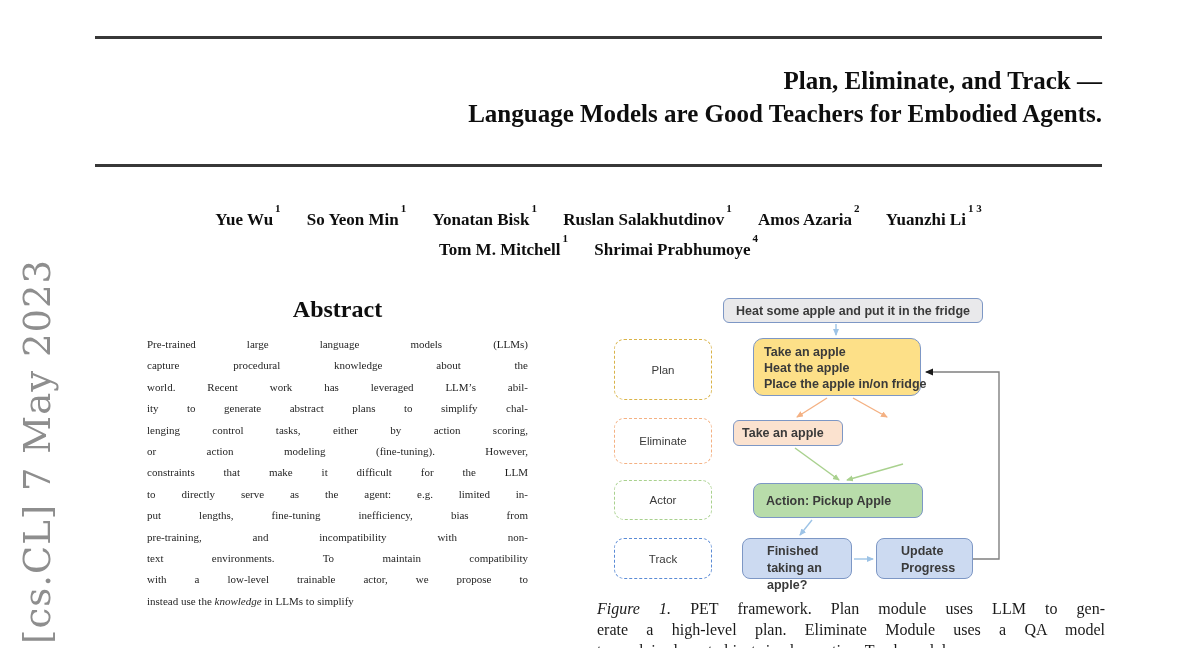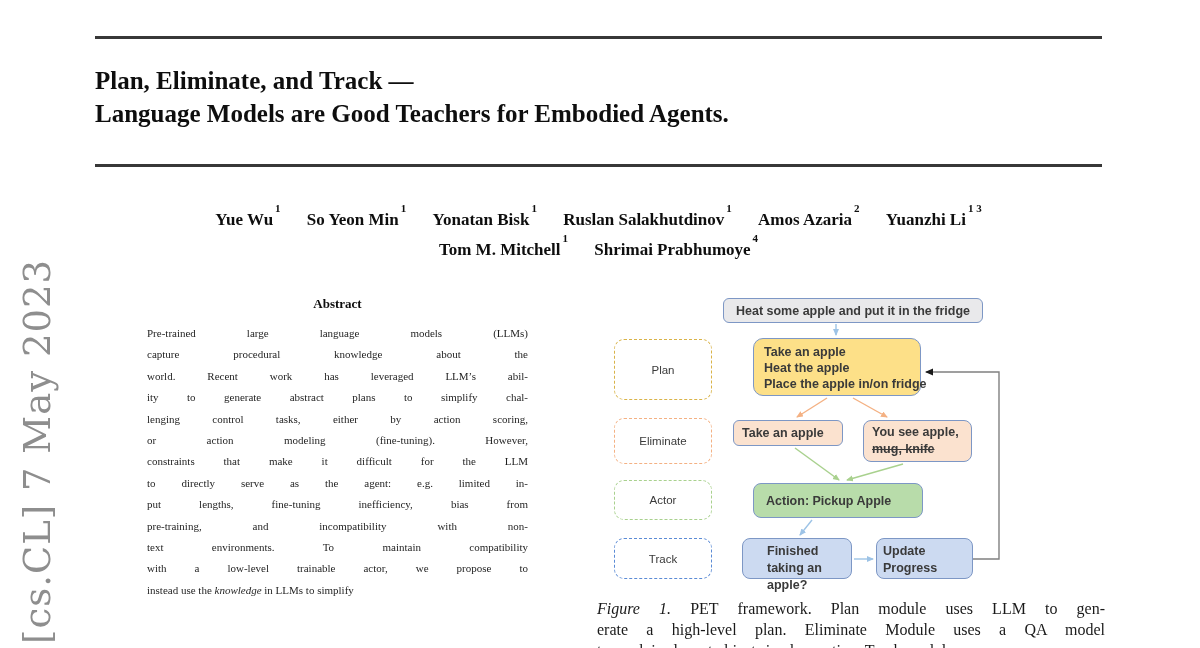--- a/index.html
+++ b/index.html
@@ -10,32 +10,32 @@
   .stamp{position:absolute;left:16px;top:644px;transform:rotate(-90deg);transform-origin:0 0;
          white-space:nowrap;font-family:"DejaVu Serif",serif;font-size:37px;color:#8e8e8e;
          letter-spacing:1px;}
 
   
   .rule{position:absolute;left:95px;width:1007px;height:3px;background:#383838;}
   .rule-top{top:36px;}
   .rule-mid{top:164px;}
 
   
-  .title{position:absolute;left:95px;top:64px;width:1007px;text-align:left;
+  .title{position:absolute;left:95px;top:64px;width:1007px;text-align:right;
          font-weight:bold;font-size:25px;line-height:33px;color:#0e0e0e;}
 
   
   .authors{position:absolute;left:95px;top:202px;width:1007px;text-align:center;
            font-weight:bold;font-size:17px;line-height:25px;color:#0e0e0e;}
   .author{display:inline-block;margin:0 11px;white-space:nowrap;}
   .author sup{font-size:11px;position:relative;top:-6px;margin-left:2px;font-weight:bold;}
 
   
   .abstract{position:absolute;left:147px;top:296px;width:381px;}
-  .abstract-heading{text-align:center;font-weight:bold;font-size:13px;margin:0 0 11px 0;color:#0e0e0e;}
+  .abstract-heading{text-align:center;font-weight:bold;font-size:24px;margin:0 0 11px 0;color:#0e0e0e;}
   .abs-line{font-size:11px;line-height:21.4px;white-space:nowrap;
             text-align:justify;text-align-last:justify;color:#1f1f1f;}
   .abs-line.last{text-align-last:left;}
   .it{font-style:italic;}
 
   
   .figure{position:absolute;left:605px;top:292px;width:400px;height:300px;
           font-family:"Liberation Sans",sans-serif;}
   .fbox{position:absolute;box-sizing:border-box;border:1.4px solid #7d97c5;border-radius:8px;
         font-size:12.5px;font-weight:600;color:#3a3a3a;line-height:16px;}
@@ -48,21 +48,21 @@
              padding:4px 0 0 8px;}
   .elim-right{left:258px;top:128px;width:109px;height:42px;background:#fbe2cf;border-radius:8px;
               padding:3px 0 0 8px;line-height:17px;}
   .elim-right span{display:block;white-space:nowrap;}
   .strike{text-decoration:line-through;}
   .actor-box{left:148px;top:191px;width:170px;height:35px;background:#b8dcaa;border-radius:8px;
              display:flex;align-items:center;padding-left:12px;}
   .track-left{left:137px;top:246px;width:110px;height:41px;background:#ccdaf1;border-radius:8px;
               padding:4px 24px;line-height:17px;}
   .track-right{left:271px;top:246px;width:97px;height:41px;background:#ccdaf1;border-radius:8px;
-               padding:4px 6px;line-height:17px;}
+               padding:4px 24px;line-height:17px;}
   .mlabel{position:absolute;left:9px;width:98px;border-radius:10px;background:#fff;
           display:flex;align-items:center;justify-content:center;
           font-size:11.5px;font-weight:400;color:#3a3a3a;box-sizing:border-box;}
   .m-plan{top:47px;height:61px;border:1.6px dashed #d9b348;}
   .m-elim{top:126px;height:46px;border:1.6px dashed #f4b183;}
   .m-actor{top:188px;height:40px;border:1.6px dashed #a9d18e;}
   .m-track{top:246px;height:41px;border:1.6px dashed #5b8bd5;}
   .arrows{position:absolute;left:0;top:0;pointer-events:none;}
 
   
@@ -128,24 +128,20 @@
     <div class="fbox goal">Heat some apple and put it in the fridge</div>
 
     <div class="fbox plan-box">
       <div>Take an apple</div>
       <div>Heat the apple</div>
       <div>Place the apple in/on fridge</div>
     </div>
 
     <div class="fbox elim-left">Take an apple</div>
 
-    <div class="fbox elim-right">
-      <span>You see apple,</span>
-      <span class="strike">mug, knife</span>
-    </div>
 
     <div class="fbox actor-box">Action: Pickup Apple</div>
 
     <div class="fbox track-left">Finished taking an apple?</div>
     <div class="fbox track-right">Update Progress</div>
 
     <svg class="arrows" width="400" height="300" viewBox="0 0 400 300">
       <defs>
         <marker id="mBlue" markerUnits="userSpaceOnUse" markerWidth="8" markerHeight="8" refX="6" refY="3" orient="auto">
             <path d="M0,0 L7,3 L0,6 Z" fill="#9dc3e6"></path>

